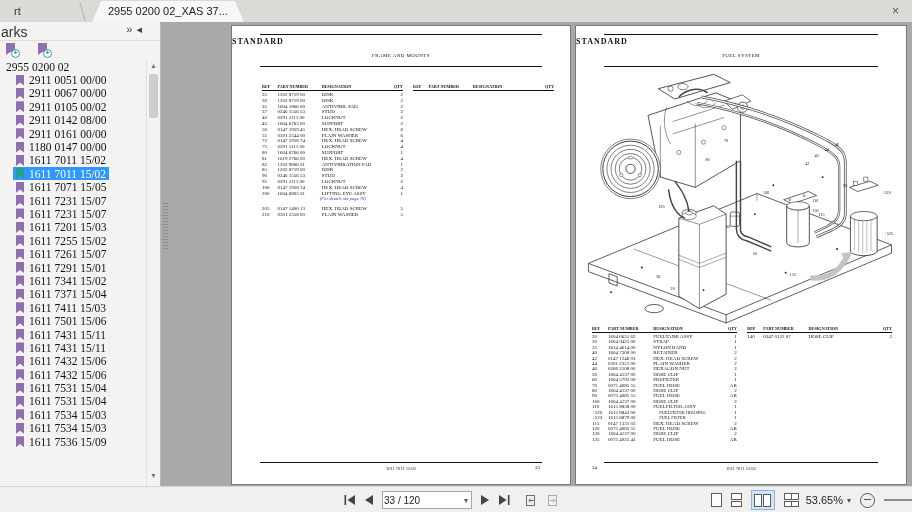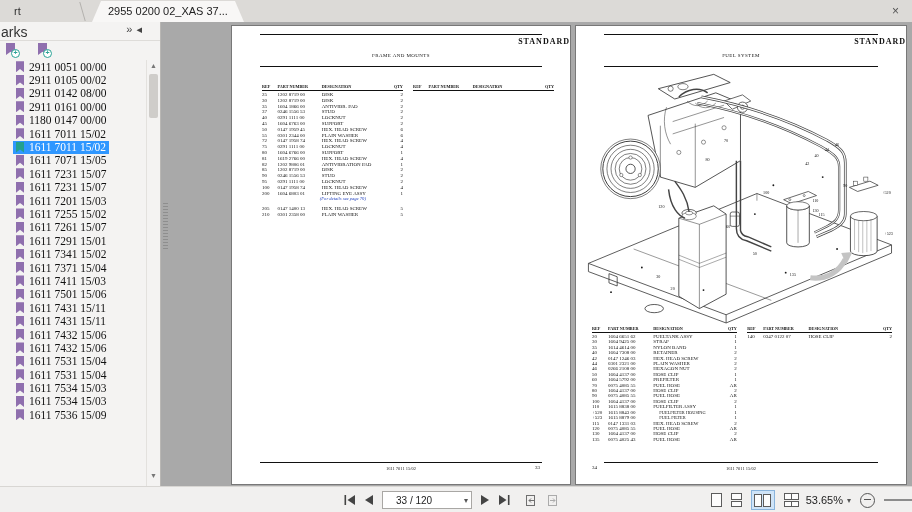--- a/index.html
+++ b/index.html
@@ -34,21 +34,21 @@
   .sb-arrow.up{top:0;}
   .sb-arrow.down{bottom:4px;}
   .sb-thumb{position:absolute;left:2px;top:14px;width:9px;height:44px;background:#cfcdca;border-radius:2px;}
   
   .docarea{position:absolute;left:161px;top:22px;width:751px;height:464px;background:#a9a9a9;}
   .grip{position:absolute;left:2px;top:181px;width:5px;height:46px;background:repeating-linear-gradient(0deg,#8e8e8e 0 1px,transparent 1px 3px);}
   .page{position:absolute;top:3px;height:458px;background:#fff;border:1px solid #787878;font-family:"Liberation Serif",serif;color:#111;}
   .page-l{left:70px;width:338px;}
   .page-r{left:414px;width:330px;}
   .rule{position:absolute;left:28px;right:28px;height:1px;background:#111;}
-  .p-title{position:absolute;left:0;right:0;text-align:right;font-weight:bold;font-size:8px;letter-spacing:1px;}
+  .p-title{position:absolute;left:0;right:0;text-align:left;font-weight:bold;font-size:8px;letter-spacing:1px;}
   .p-sub{position:absolute;left:0;right:0;text-align:center;font-size:5px;letter-spacing:0.4px;}
   .ptable{position:absolute;display:flex;gap:3.5%;}
   .ptable-l{left:30px;right:16px;top:58px;}
   .ptable-r{left:16px;right:14px;top:300px;}
   .pgroup{width:48.5%;}
   .phead{display:flex;border-bottom:1px solid #111;padding-bottom:1px;margin-bottom:1px;font-weight:bold;font-size:4.2px;line-height:5px;}
   .prow{display:flex;font-size:5px;line-height:5.8px;}
   .page-r .prow{line-height:5.4px;}
   .c-ref{width:11%;}
   .c-pn{width:30%;}
@@ -60,21 +60,21 @@
   .pfoot-code{position:absolute;left:0;right:0;top:440px;text-align:center;font-size:4.5px;color:#222;}
   .pfoot-no-r{position:absolute;right:30px;top:439px;font-size:5px;}
   .pfoot-no-l{position:absolute;left:16px;top:439px;font-size:5px;}
   .diagram{position:absolute;left:4px;top:36px;width:322px;height:262px;}
   .co{font-family:"Liberation Serif",serif;font-size:4px;fill:#111;}
   
   .statusbar{position:absolute;left:0;top:486px;width:912px;height:26px;background:#f1f0ef;border-top:1px solid #d8d6d3;}
   .nav{position:absolute;left:344px;top:4px;display:flex;align-items:center;gap:8px;}
   .nbtn{display:flex;align-items:center;}
   .pagebox{width:88px;height:16px;background:#fff;border:1px solid #a9a7a4;display:flex;align-items:center;}
-  .pagebox .ptext{flex:1;font-size:10px;color:#222;padding-left:13px;}
+  .pagebox .ptext{flex:1;font-size:10px;color:#222;padding-left:1px;}
   .pagebox .caret{font-size:8px;color:#555;padding-right:3px;}
   .zoomctl{position:absolute;right:0;top:3px;display:flex;align-items:center;gap:9px;}
   .li{border:1px solid #5c5c5c;background:#fdfdfd;}
   .lay1{width:9px;height:12px;}
   .lay2{display:flex;flex-direction:column;gap:1px;}
   .lay2 .li{width:9px;height:4.5px;}
   .lay3{width:22px;height:18px;background:#cfe4f8;border:1px solid #8ab4dc;display:flex;align-items:center;justify-content:center;gap:1px;}
   .lay3 .li{width:6px;height:11px;}
   .lay4{display:grid;grid-template-columns:6px 6px;gap:1px;}
   .lay4 .li{width:6px;height:4.5px;}
@@ -105,24 +105,35 @@
     <span class="tool-bm">
       <span class="flag"></span>
       <span class="plus">+</span>
     </span>
     <span class="tool-bm">
       <span class="flag"></span>
       <span class="plus">+</span>
     </span>
   </div>
   <div class="tree">
+      <div class="trow">
+        <span class="rowbody">
+          <span class="tlabel">2955 0200 02</span>
+        </span>
+      </div>
       <div class="trow child">
         <span class="rowbody">
           <span class="bm-ic"></span>
           <span class="tlabel">2911 0051 00/00</span>
+        </span>
+      </div>
+      <div class="trow child">
+        <span class="rowbody">
+          <span class="bm-ic"></span>
+          <span class="tlabel">2911 0067 00/00</span>
         </span>
       </div>
       <div class="trow child">
         <span class="rowbody">
           <span class="bm-ic"></span>
           <span class="tlabel">2911 0105 00/02</span>
         </span>
       </div>
       <div class="trow child">
         <span class="rowbody">

